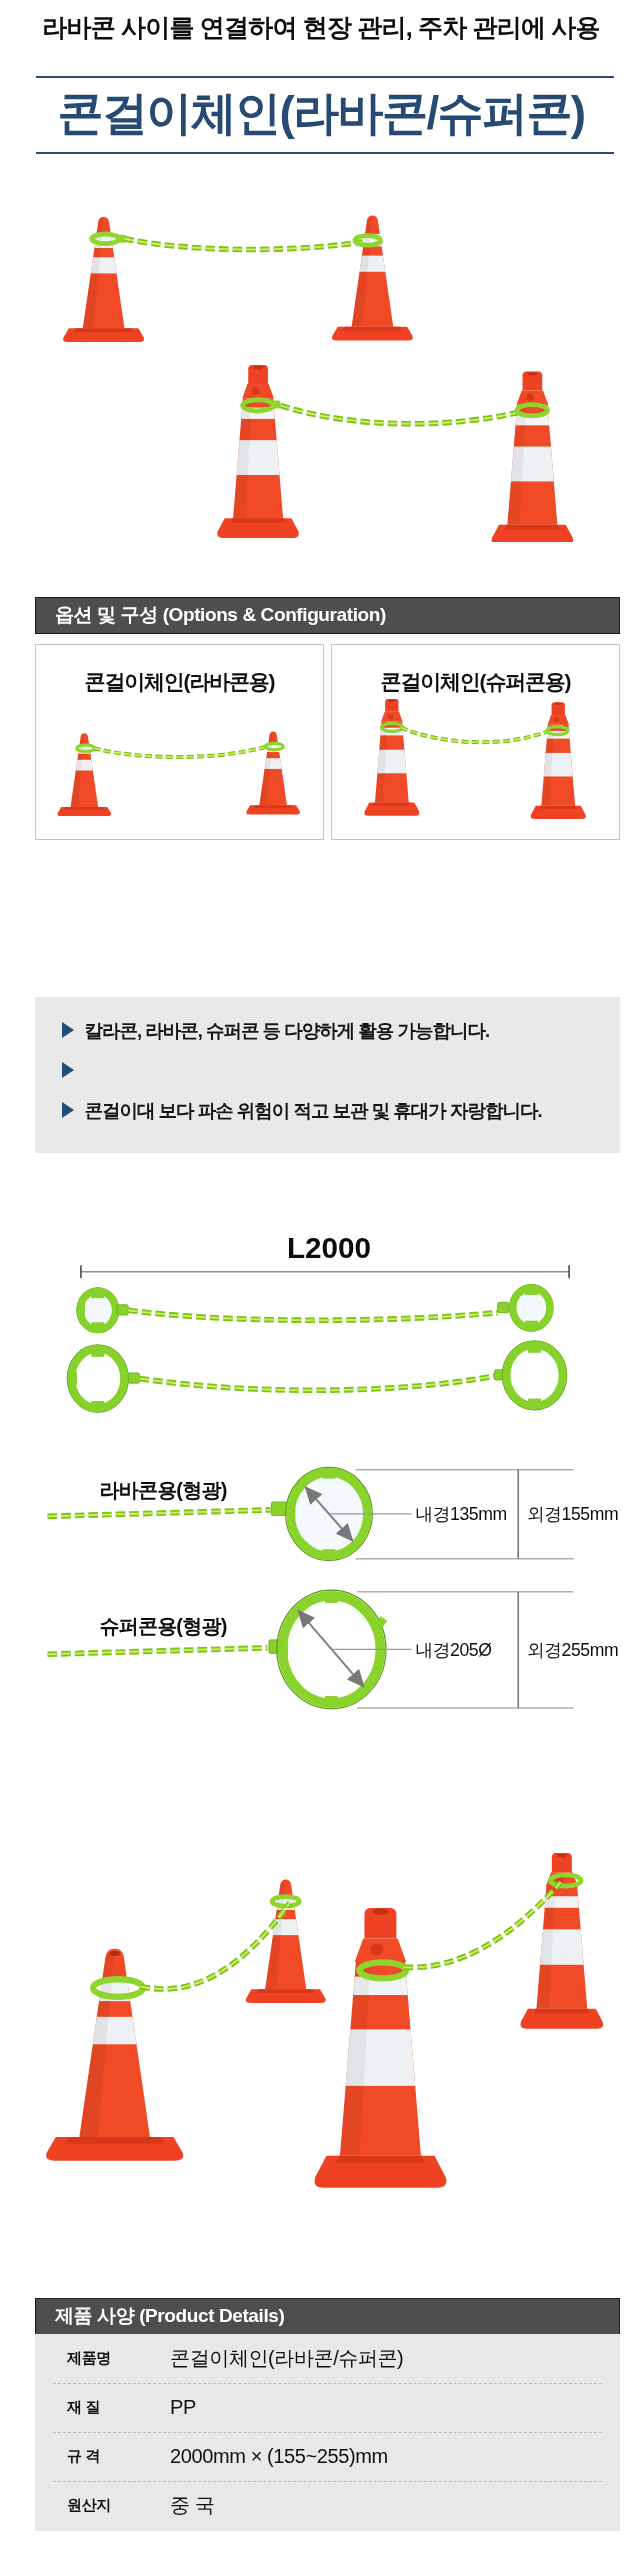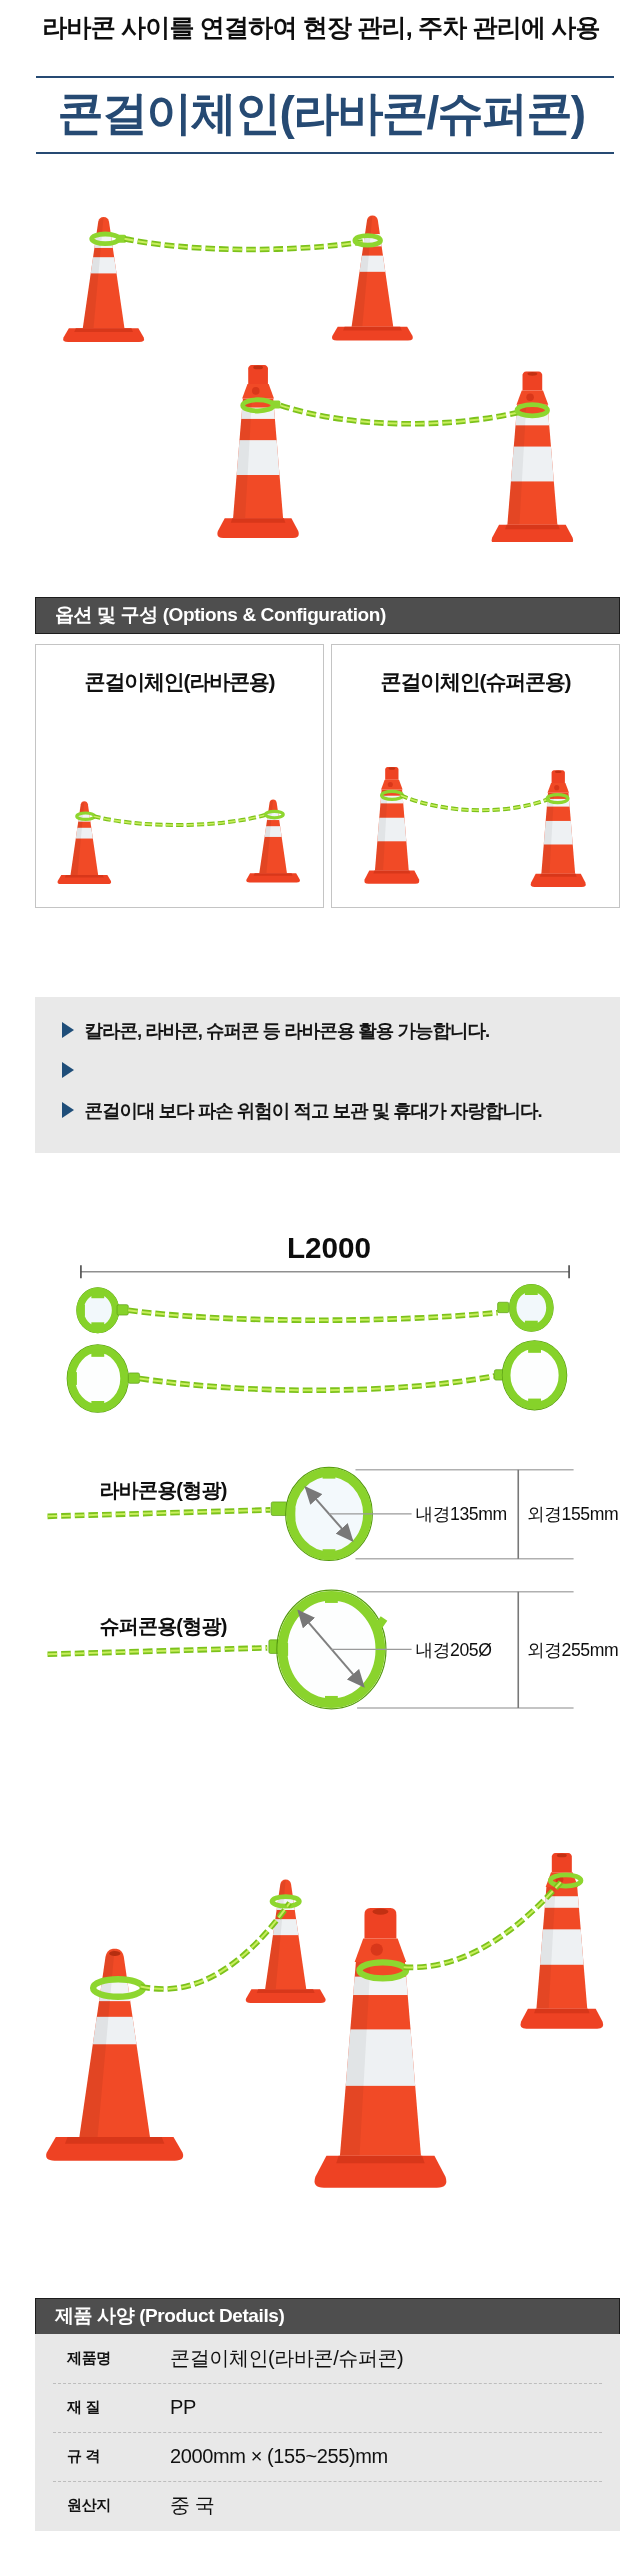--- a/index.html
+++ b/index.html
@@ -24,21 +24,21 @@
     position:absolute;left:35px;width:585px;height:37px;box-sizing:border-box;
     background:#4e4e4e;border:1.6px solid #1d1d1d;color:#ffffff;
     font-size:19px;font-weight:600;line-height:33px;padding-left:19px;
     letter-spacing:-0.4px;
   }
   #bar-options{top:597px;}
   #bar-features{top:961px;}
   #bar-details{top:2298px;}
   
   .option-card{
-    position:absolute;top:644px;width:289px;height:264px;box-sizing:border-box;
+    position:absolute;top:644px;width:289px;height:196px;box-sizing:border-box;
     background:#ffffff;border:1.6px solid #c4c4c4;text-align:center;
   }
   #card-rubber{left:35px;}
   #card-super{left:331px;text-align:center;}
   .card-title{margin-top:22.5px;font-size:21px;font-weight:700;color:#101010;letter-spacing:-1.2px;}
   .card-scene{position:absolute;left:50%;transform:translateX(-50%);bottom:17.7px;}
   
   .features-box{
     position:absolute;left:35px;top:997px;width:585px;height:156px;box-sizing:border-box;
     background:#e9e9e9;padding:21px 0 0 27px;
@@ -182,21 +182,21 @@
       <ellipse class="collar" cx="55" cy="58" rx="13" ry="5" style="stroke-width:4"></ellipse>
       <path class="ch-o2" d="M66,58 C120,81 200,83 252,62"></path>
       <path class="ch-i2" d="M66,58 C120,81 200,83 252,62"></path>
       <ellipse class="collar" cx="262" cy="62" rx="13" ry="5" style="stroke-width:4"></ellipse>
     </svg>
   </div>
 
   <div class="features-box">
     <div class="feature">
       <span class="tri"></span>
-      <span class="feature-text">칼라콘, 라바콘, 슈퍼콘 등 라바콘용 활용 가능합니다.</span>
+      <span class="feature-text">칼라콘, 라바콘, 슈퍼콘 등 다양하게 활용 가능합니다.</span>
     </div>
     <div class="feature">
       <span class="tri"></span>
     </div>
     <div class="feature">
       <span class="tri"></span>
       <span class="feature-text">콘걸이대 보다 파손 위험이 적고 보관 및 휴대가 자랑합니다.</span>
     </div>
   </div>
 

